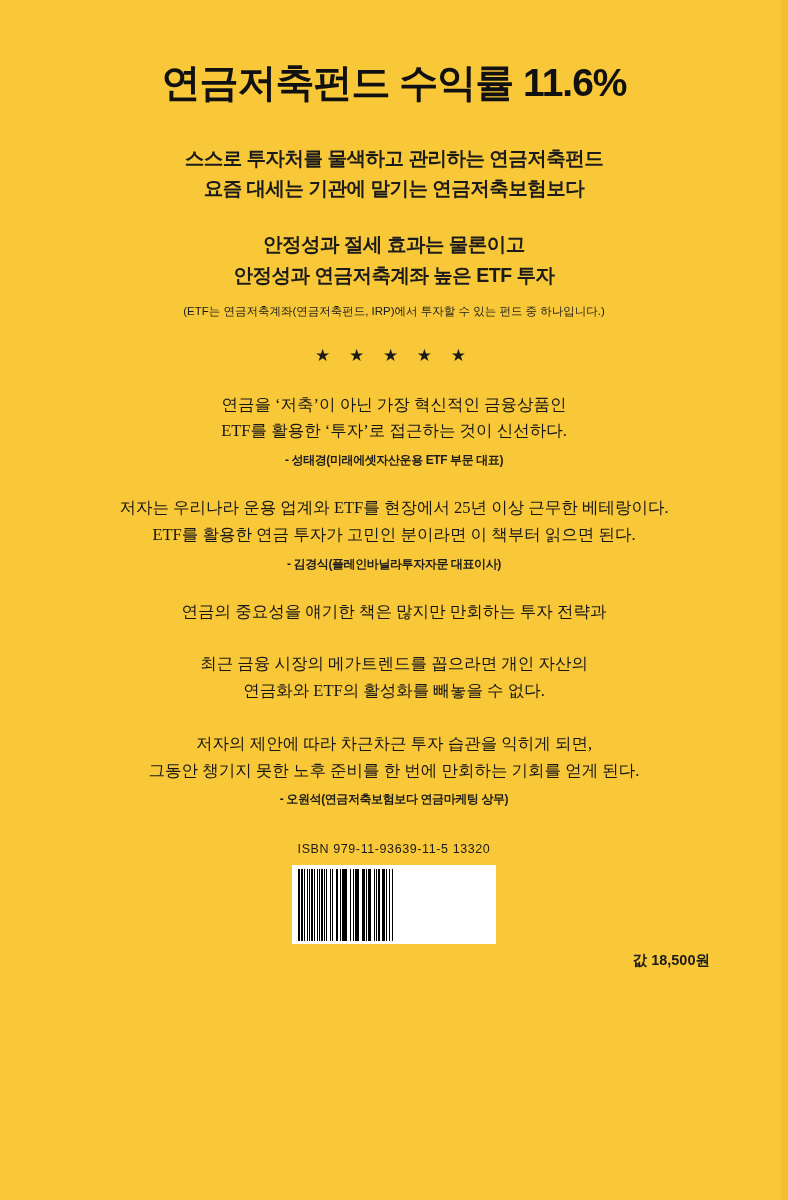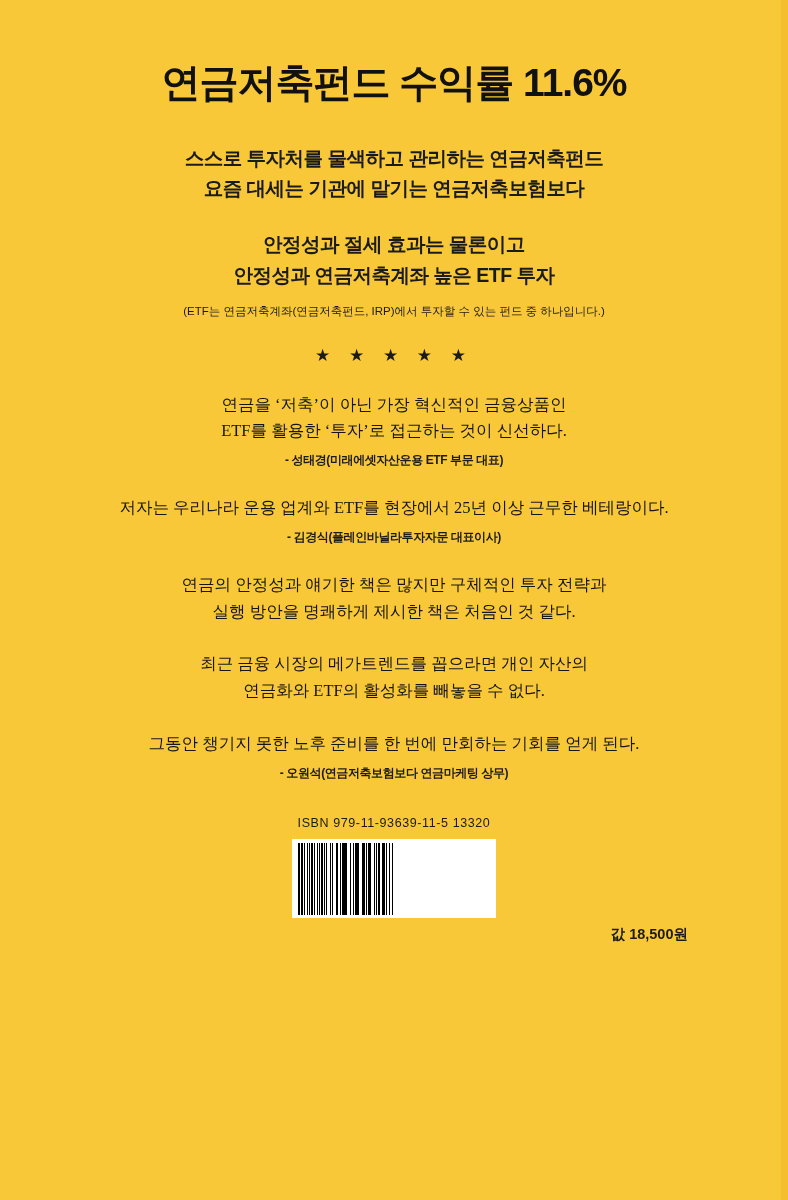--- a/index.html
+++ b/index.html
@@ -119,21 +119,21 @@
     height: 100%;
     width: 100%;
   }
   .bar {
     background: #000;
     height: 100%;
   }
   .bar.white { background: #fff; }
   .price {
     text-align: right;
-    padding-right: 100px;
+    padding-right: 78px;
     margin-top: 7px;
     font-size: 14.5px;
     font-weight: bold;
   }
 </style>
 </head>
 <body>
 
 <div class="page">
   <div class="spine-edge"></div>
@@ -156,31 +156,32 @@
   <div class="stars">★ ★ ★ ★ ★</div>
 
   <div class="blurbs">
     <div class="blurb">
       <div class="q-line">연금을 ‘저축’이 아닌 가장 혁신적인 금융상품인</div>
       <div class="q-line">ETF를 활용한 ‘투자’로 접근하는 것이 신선하다.</div>
       <div class="attrib">- 성태경(미래에셋자산운용 ETF 부문 대표)</div>
     </div>
     <div class="blurb">
       <div class="q-line">저자는 우리나라 운용 업계와 ETF를 현장에서 25년 이상 근무한 베테랑이다.</div>
+      <div class="q-line">ETF를 활용한 연금 투자가 고민인 분이라면 이 책부터 읽으면 된다.</div>
       <div class="attrib">- 김경식(플레인바닐라투자자문 대표이사)</div>
     </div>
     <div class="blurb">
-      <div class="q-line">연금의 안정성과 얘기한 책은 많지만 구체적인 투자 전략과</div>
-      <div class="q-line">실행 방안을 명쾌하게 제시한 책은 처음인 것 같다.</div>
+      <div class="q-line">연금의 중요성을 얘기한 책은 많지만 만회하는 투자 전략과</div>
     </div>
     <div class="blurb">
       <div class="q-line">최근 금융 시장의 메가트렌드를 꼽으라면 개인 자산의</div>
       <div class="q-line">연금화와 ETF의 활성화를 빼놓을 수 없다.</div>
     </div>
     <div class="blurb">
+      <div class="q-line">저자의 제안에 따라 차근차근 투자 습관을 익히게 되면,</div>
       <div class="q-line">그동안 챙기지 못한 노후 준비를 한 번에 만회하는 기회를 얻게 된다.</div>
       <div class="attrib">- 오원석(연금저축보험보다 연금마케팅 상무)</div>
     </div>
   </div>
 
   <div class="isbn">ISBN 979-11-93639-11-5 13320</div>
 
   <div class="barcode-wrap">
     <div class="barcode">
       <div class="bars" id="bars">

